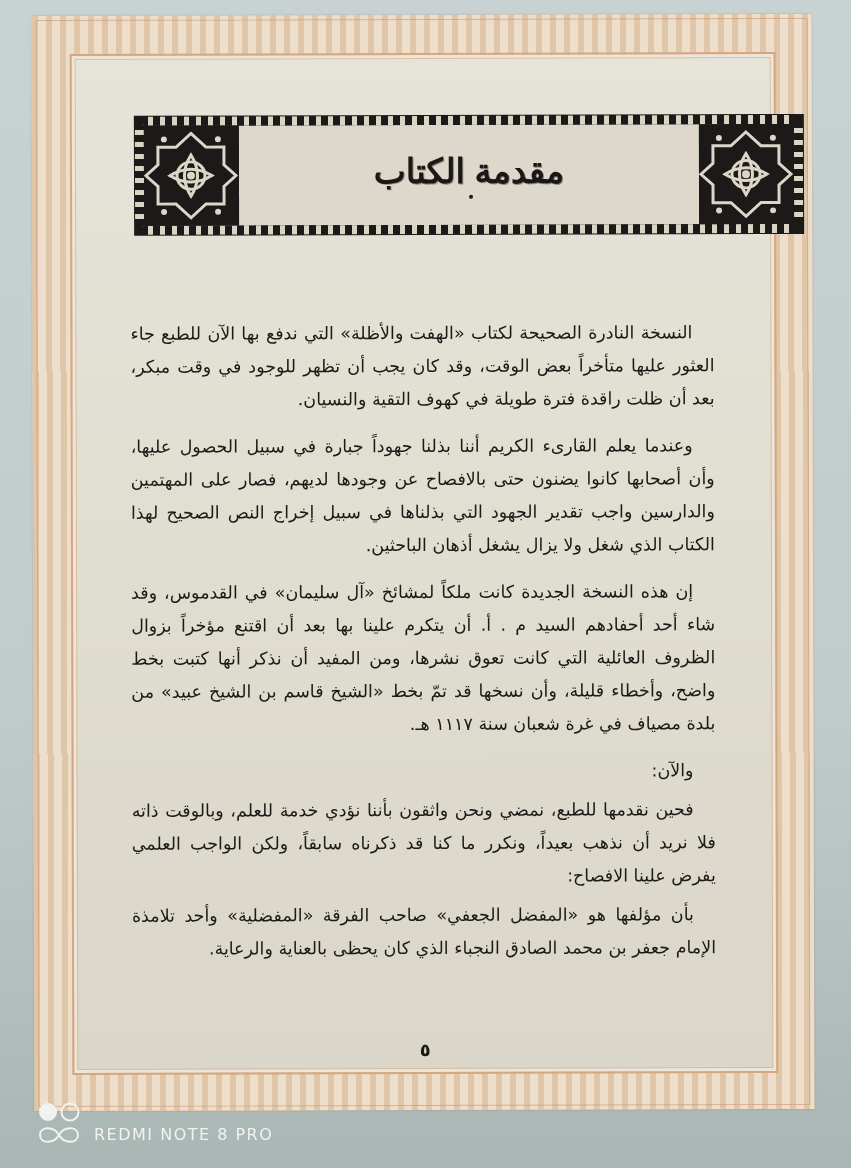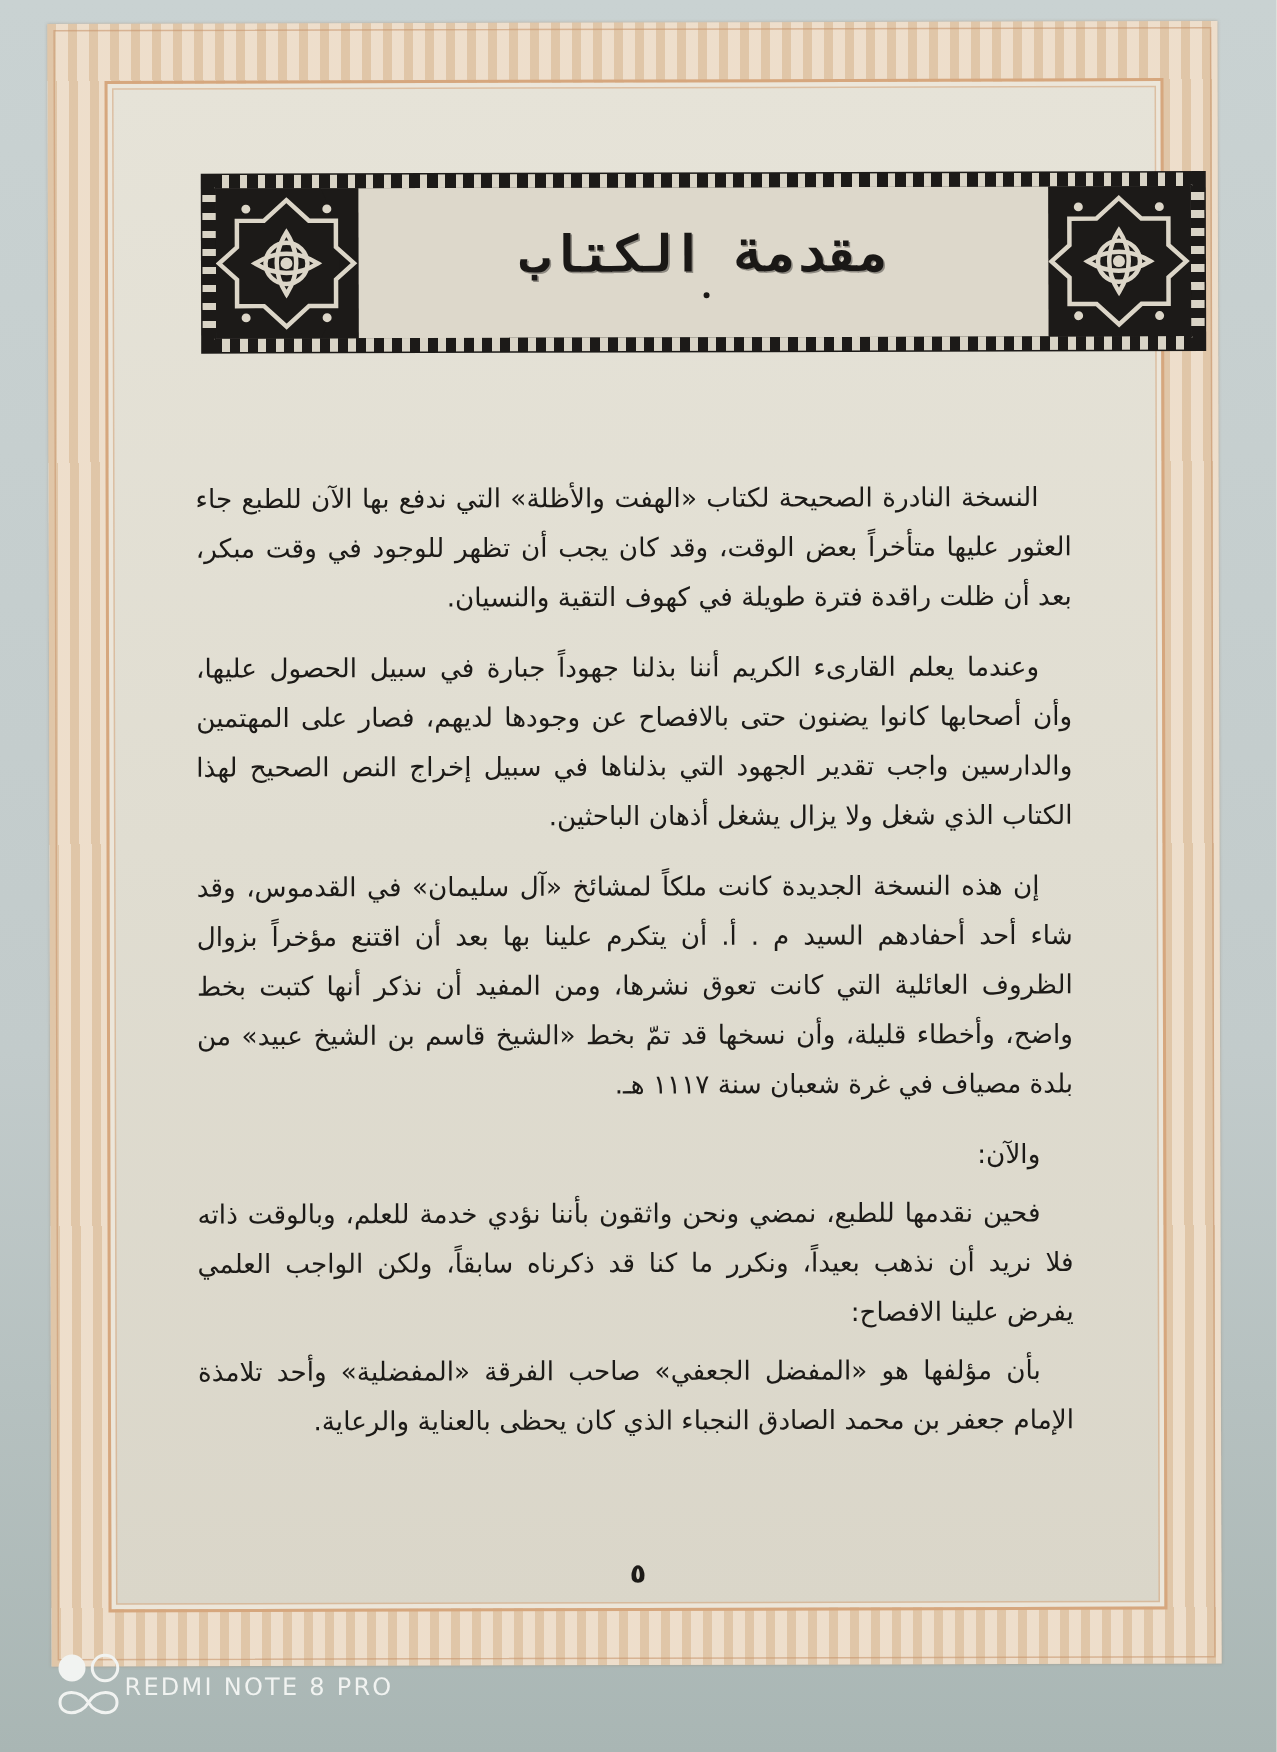--- a/index.html
+++ b/index.html
@@ -85,21 +85,21 @@
       position: absolute;
       top: 0;
       width: 95px;
       height: 100%;
       background: #1c1a18;
     }
     .ornament svg { width: 100%; height: 100%; display: block; }
     .ornament.left { left: 0; }
     .ornament.right { right: 0; }
     .banner-title {
-      font-family: Liberation Mono, monospace;
+      font-family: Liberation Sans, sans-serif;
       font-size: 34px;
       font-weight: bold;
       color: #1a1816;
       direction: rtl;
       text-shadow: 1px 1px 0 #8e8a82;
       position: relative;
       top: -4px;
     }
     .banner-title-dot {
       position: absolute;
@@ -138,22 +138,22 @@
       font-size: 18px;
       font-weight: bold;
       color: #1c1a17;
     }
     
     .watermark {
       position: absolute;
       left: 38px;
       top: 1102px;
       display: flex;
-      align-items: center;
-      gap: 1px;
+      align-items: flex-end;
+      gap: 12px;
       color: #f1f3f1;
     }
     .watermark-logo {
       width: 44px;
       height: 44px;
       position: relative;
     }
     .watermark-text {
       font-family: "DejaVu Sans", sans-serif;
       font-size: 16px;

